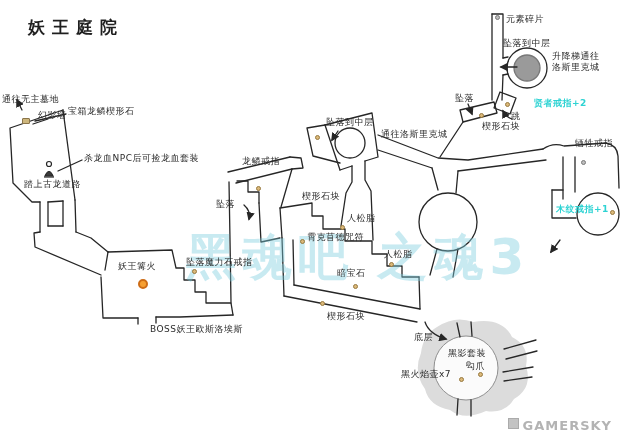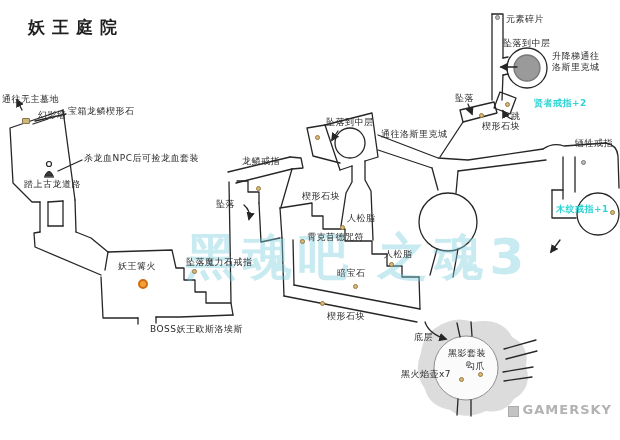--- a/index.html
+++ b/index.html
@@ -7,21 +7,21 @@
          font-family:"DejaVu Sans","Liberation Sans",sans-serif;}
   svg.mapdraw{position:absolute;left:0;top:0;}
   .page-title{position:absolute;left:28px;top:16px;font-size:17px;font-weight:bold;
               letter-spacing:7px;color:#1f1f1f;}
   .map-label{position:absolute;font-size:9px;line-height:1;color:#2b2b2b;white-space:nowrap;
              letter-spacing:0.5px;}
   .map-label.cyan{color:#2ed3d3;font-weight:bold;}
   .watermark{position:absolute;left:186px;top:224px;font-size:50px;font-weight:bold;
              letter-spacing:6px;color:rgba(124,206,221,0.42);white-space:nowrap;
              pointer-events:none;}
-  .logo{position:absolute;right:8px;bottom:23px;display:flex;align-items:flex-end;gap:4px;}
+  .logo{position:absolute;right:8px;bottom:7px;display:flex;align-items:flex-start;gap:4px;}
   .logo .sq{width:11px;height:11px;background:#c3c3c3;border:1px solid #ababab;box-sizing:border-box;}
   .logo .txt{color:#b3b3b3;font-weight:bold;font-size:13px;letter-spacing:1px;}
   .dot{position:absolute;width:5px;height:5px;border-radius:50%;
        background:#dbb879;border:1px solid #97793f;box-sizing:border-box;}
   .dot.gray{background:#bdbdbd;border-color:#7a7a7a;}
   .dot.bonfire{width:10px;height:10px;background:#f6a033;border:2px solid #cd6c16;}
   .dot.chest{width:8px;height:6px;border-radius:1px;background:#cdb67c;border:1px solid #8a744a;}
 </style>
 </head>
 <body>

